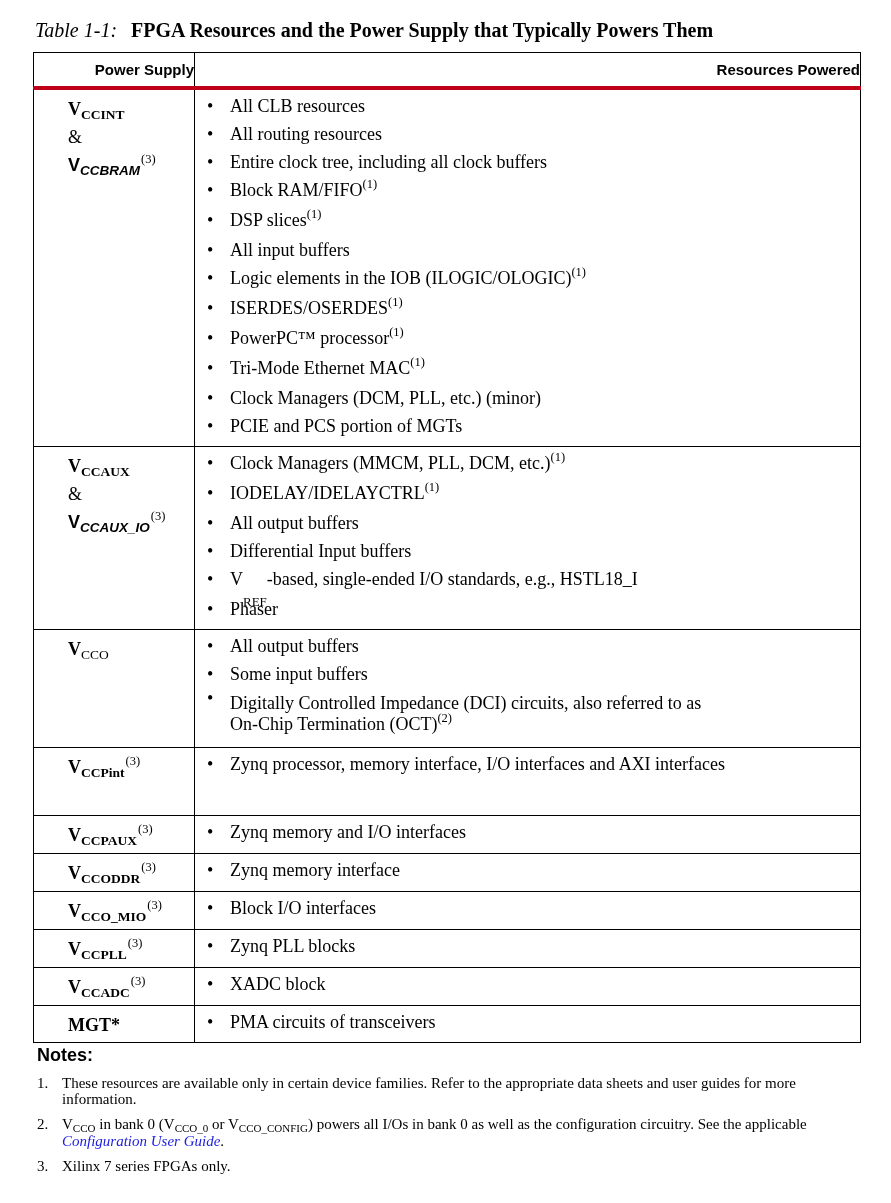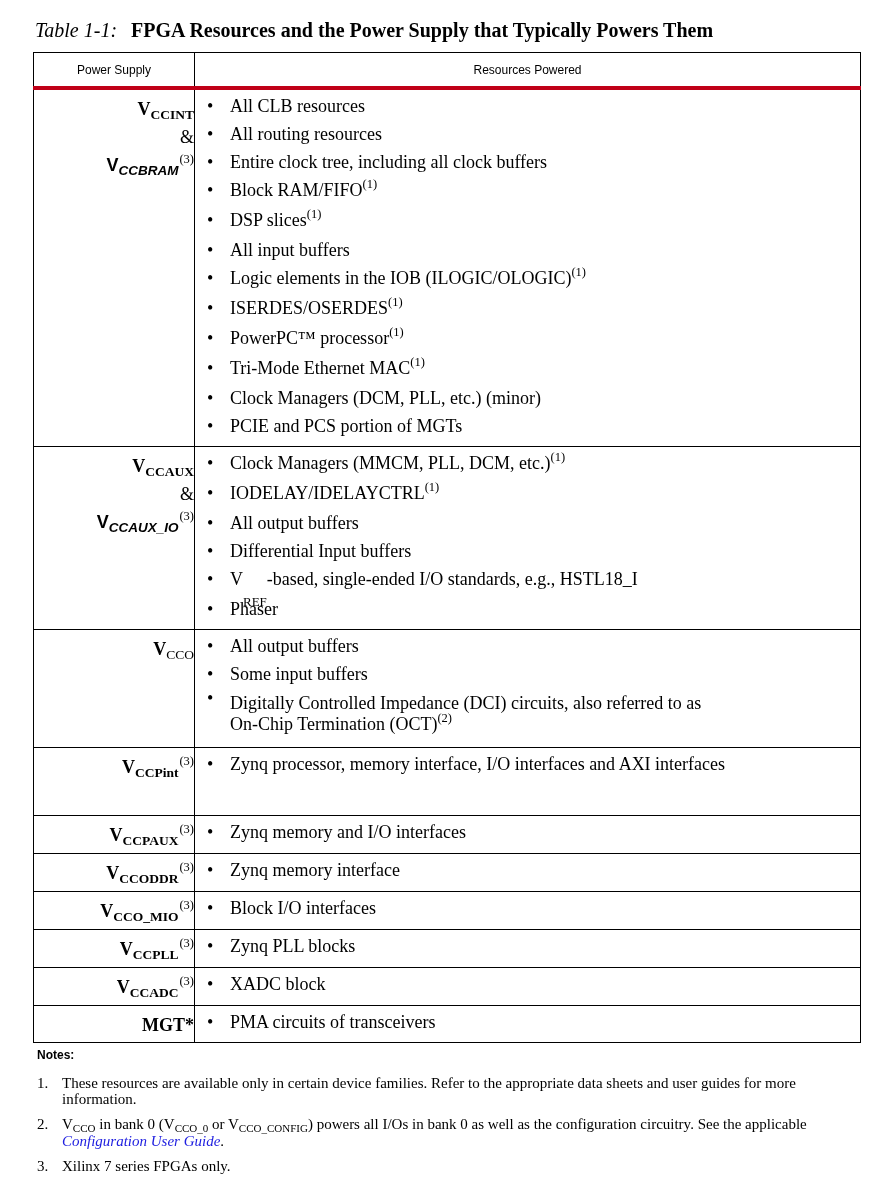--- a/index.html
+++ b/index.html
@@ -12,49 +12,49 @@
     .caption .cap-title { font-weight: bold; }
 
     table.res {
       position: absolute; left: 33px; top: 52px; width: 827px;
       border-collapse: collapse; table-layout: fixed;
       font-family: "Liberation Serif", serif; font-size: 18px;
     }
     table.res col.c1 { width: 161px; }
     table.res col.c2 { width: 666px; }
     table.res th {
-      font-family: "Liberation Sans", sans-serif; font-weight: normal; font-size: 12px;
-      height: 33px; padding: 0; text-align: center; vertical-align: middle;
+      font-family: "Liberation Sans", sans-serif; font-weight: bold; font-size: 15px;
+      height: 33px; padding: 0; text-align: right; vertical-align: middle;
       border: 1.5px solid #000; border-bottom: 4px solid #c00018;
     }
     table.res td {
       border: 1.5px solid #000; padding: 0; vertical-align: top;
     }
     table.res tr:last-child td { border-bottom: 1.5px solid #000; }
     td.supply { text-align: left; padding-left: 34px !important; padding-top: 5px !important; font-weight: bold; }
-    .sup-line { line-height: 28px; height: 28px; white-space: nowrap; text-align: right; }
+    .sup-line { line-height: 28px; height: 28px; white-space: nowrap; }
     .sup-amp { font-weight: normal; }
     .vsub { font-size: 13.5px; position: relative; top: 4px; }
     .vsub.sans { font-family: "Liberation Sans", sans-serif; font-style: italic; }
     .vmain.sans { font-family: "Liberation Sans", sans-serif; }
     .fn { font-size: 12.5px; font-weight: normal; position: relative; top: -8px; margin-left: 1px; }
     td.items { padding: 2px 0 6px 8px !important; }
     ul.bl { list-style: none; margin: 0; padding: 0; }
     ul.bl li { position: relative; padding-left: 27px; line-height: 28px; }
     ul.bl li.wrap { line-height: 21px; padding-top: 5px; }
     ul.bl li::before { content: "\2022"; position: absolute; left: 4px; top: 0; }
     ul.bl li.wrap::before { top: 0; }
     .fn-i { font-size: 12.5px; position: relative; top: -8px; }
     .sub-i { font-size: 13px; position: relative; top: 21px; }
 
     .notes {
       position: absolute; left: 37px; top: 1045px; width: 820px;
       font-family: "Liberation Serif", serif; font-size: 15px;
     }
-    .notes h4 { font-family: "Liberation Sans", sans-serif; font-weight: bold; font-size: 12px; margin: 0 0 10px 0; line-height: 20px; }
+    .notes h4 { font-family: "Liberation Sans", sans-serif; font-weight: bold; font-size: 18px; margin: 0 0 10px 0; line-height: 20px; }
     .notes ol { list-style: none; margin: 0; padding: 0; }
     .notes li { position: relative; padding-left: 25px; line-height: 16px; margin-bottom: 9px; }
     .notes li .num { position: absolute; left: 0; top: 0; }
     .notes .nsub { font-size: 11px; position: relative; top: 3px; }
     .notes a { color: #2020e0; font-style: italic; text-decoration: none; }
   </style>
 </head>
 <body>
 
 <div class="caption">

